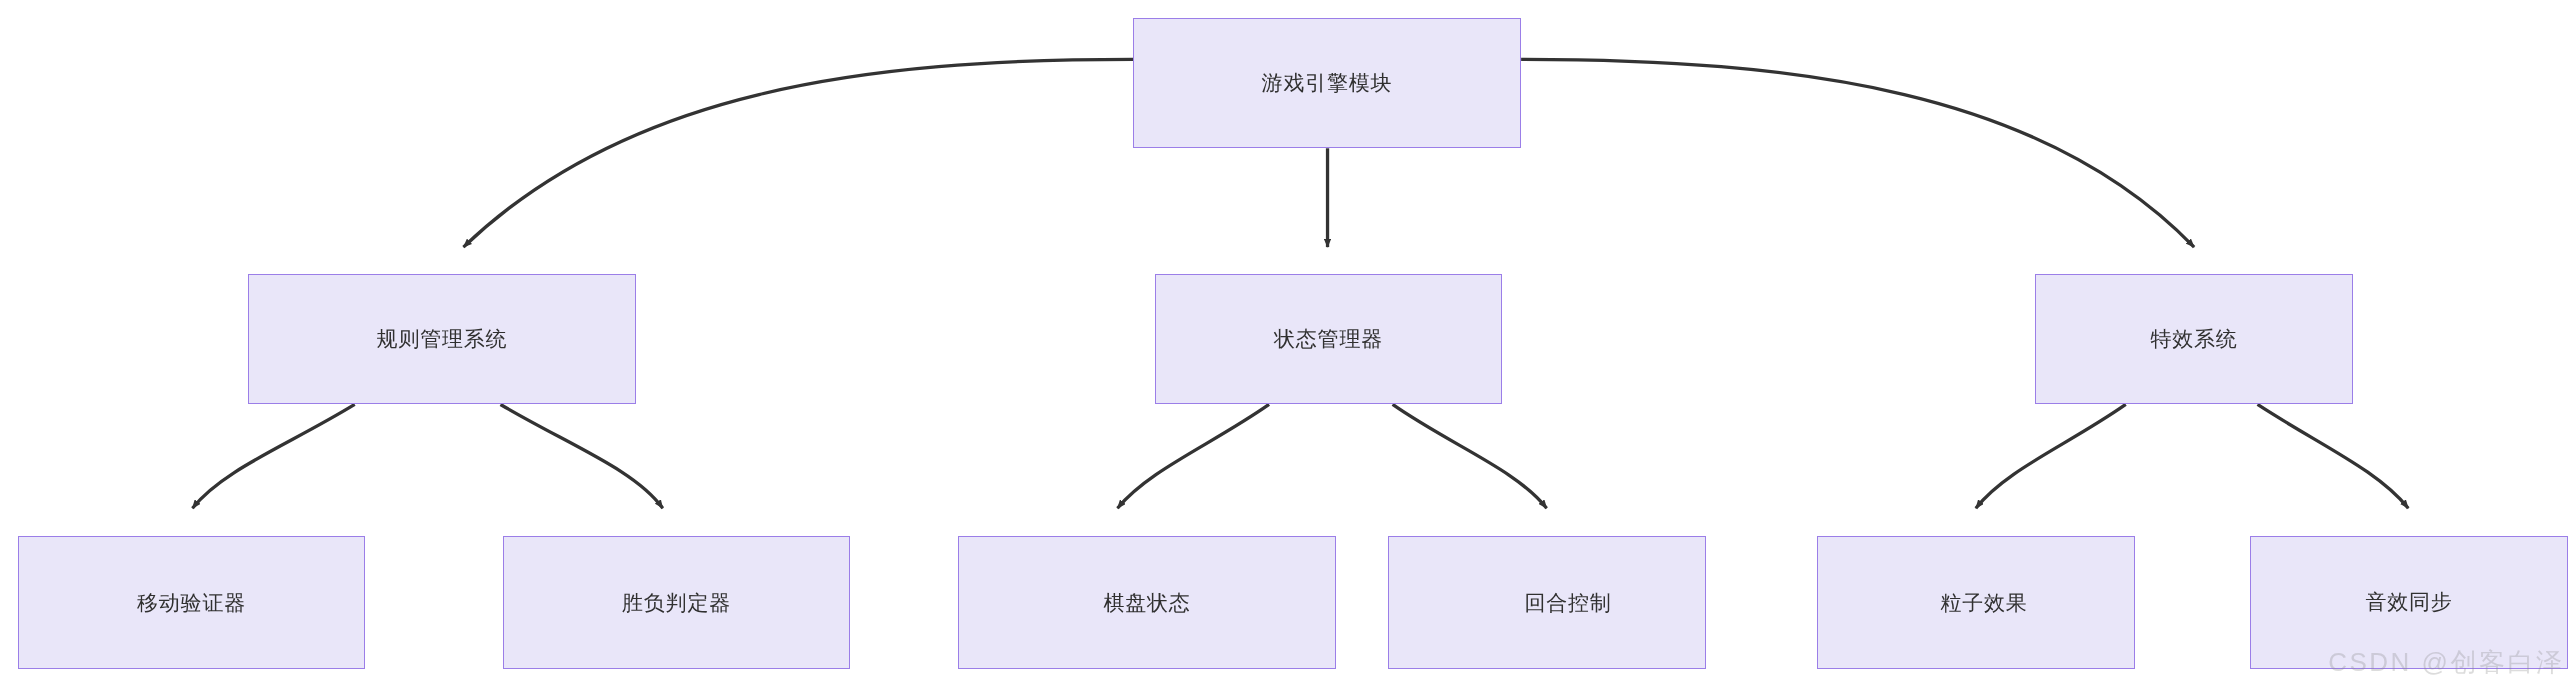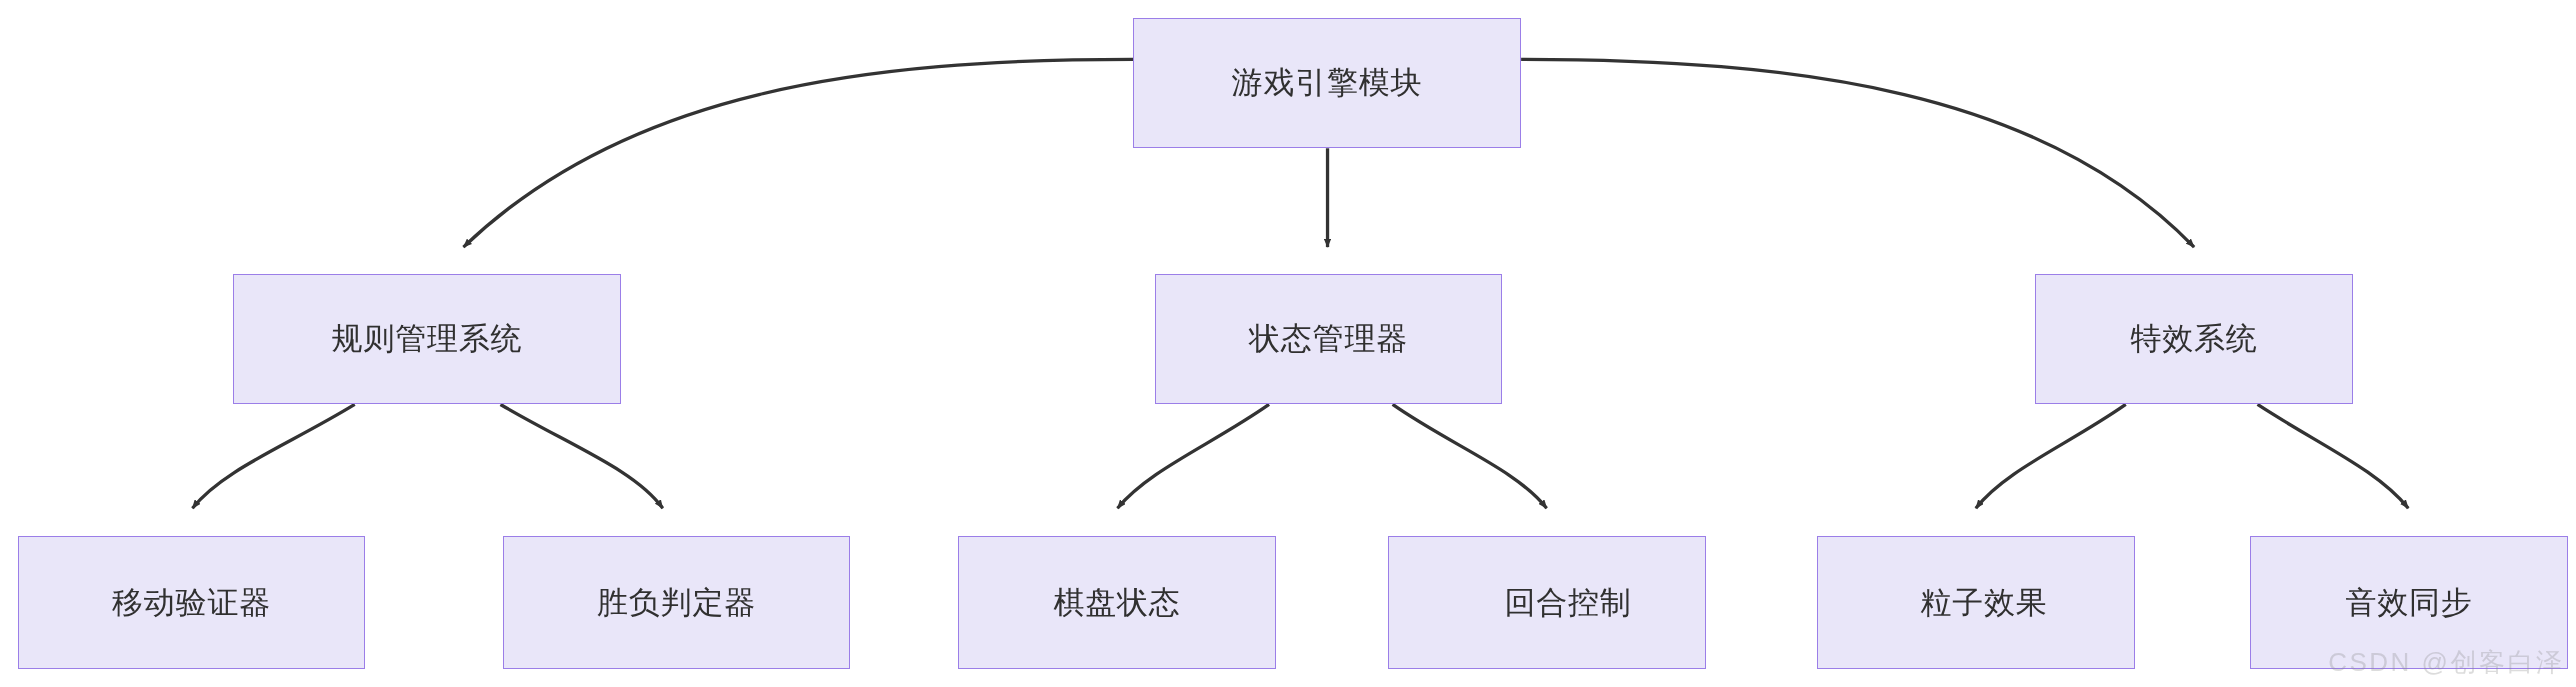--- a/index.html
+++ b/index.html
@@ -28,38 +28,38 @@
   .node {
     position: absolute;
     box-sizing: border-box;
     background: #e9e6f9;
     border: 1.6px solid #9b7ee8;
     display: flex;
     align-items: center;
     justify-content: center;
     text-align: center;
     color: #303030;
-    font-size: 31px;
+    font-size: 21px;
     line-height: 1.2;
     letter-spacing: 0.8px;
     white-space: nowrap;
   }
   .node-label {
     display: block;
   }
   
   #node-root {
     left: 1133px;
     top: 18px;
     width: 388px;
     height: 130px;
   }
   
   #node-rules {
-    left: 233px;
+    left: 248px;
     top: 274px;
     width: 388px;
     height: 130px;
   }
   #node-state {
     left: 1155px;
     top: 274px;
     width: 347px;
     height: 130px;
   }
@@ -78,21 +78,21 @@
   }
   #node-winloss {
     left: 503px;
     top: 536px;
     width: 347px;
     height: 133px;
   }
   #node-board-state {
     left: 958px;
     top: 536px;
-    width: 318px;
+    width: 378px;
     height: 133px;
   }
   #node-turn-control {
     left: 1388px;
     top: 536px;
     width: 318px;
     height: 133px;
     padding-left: 42px;
   }
   #node-particle {

